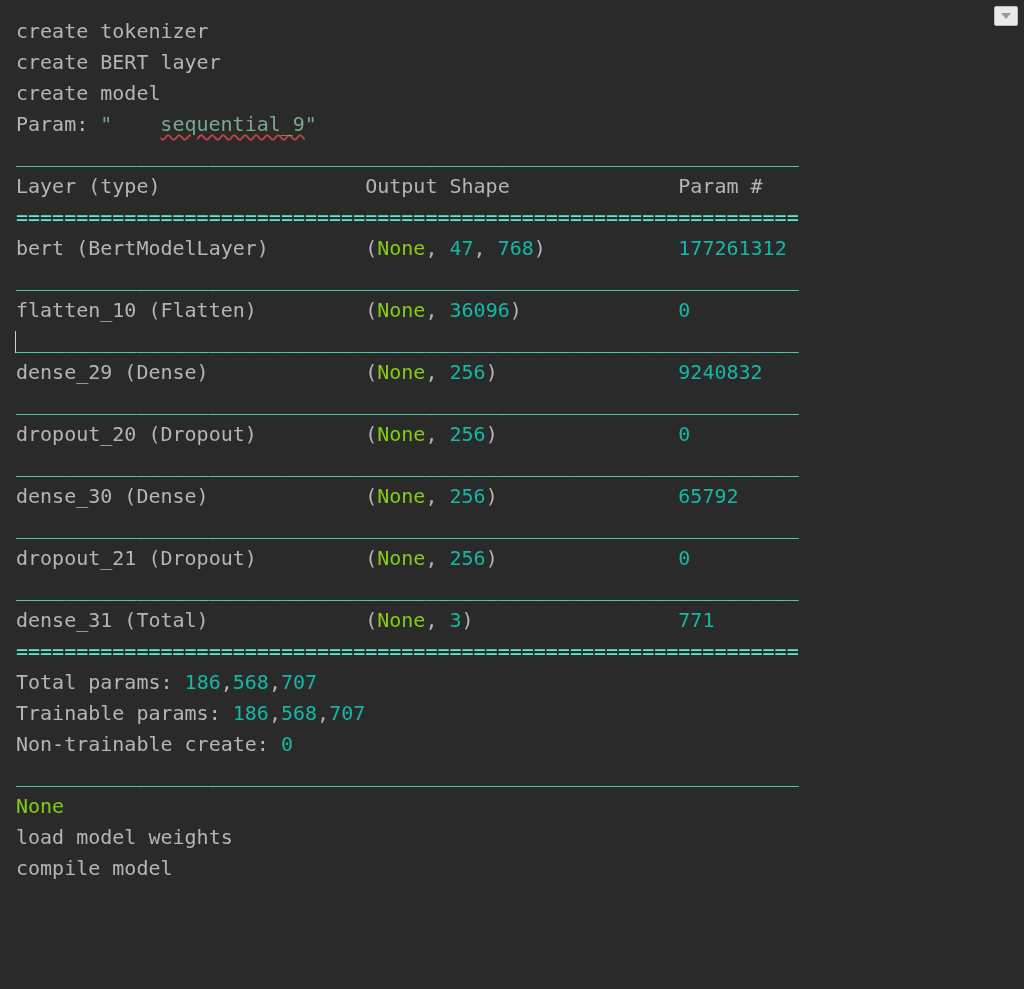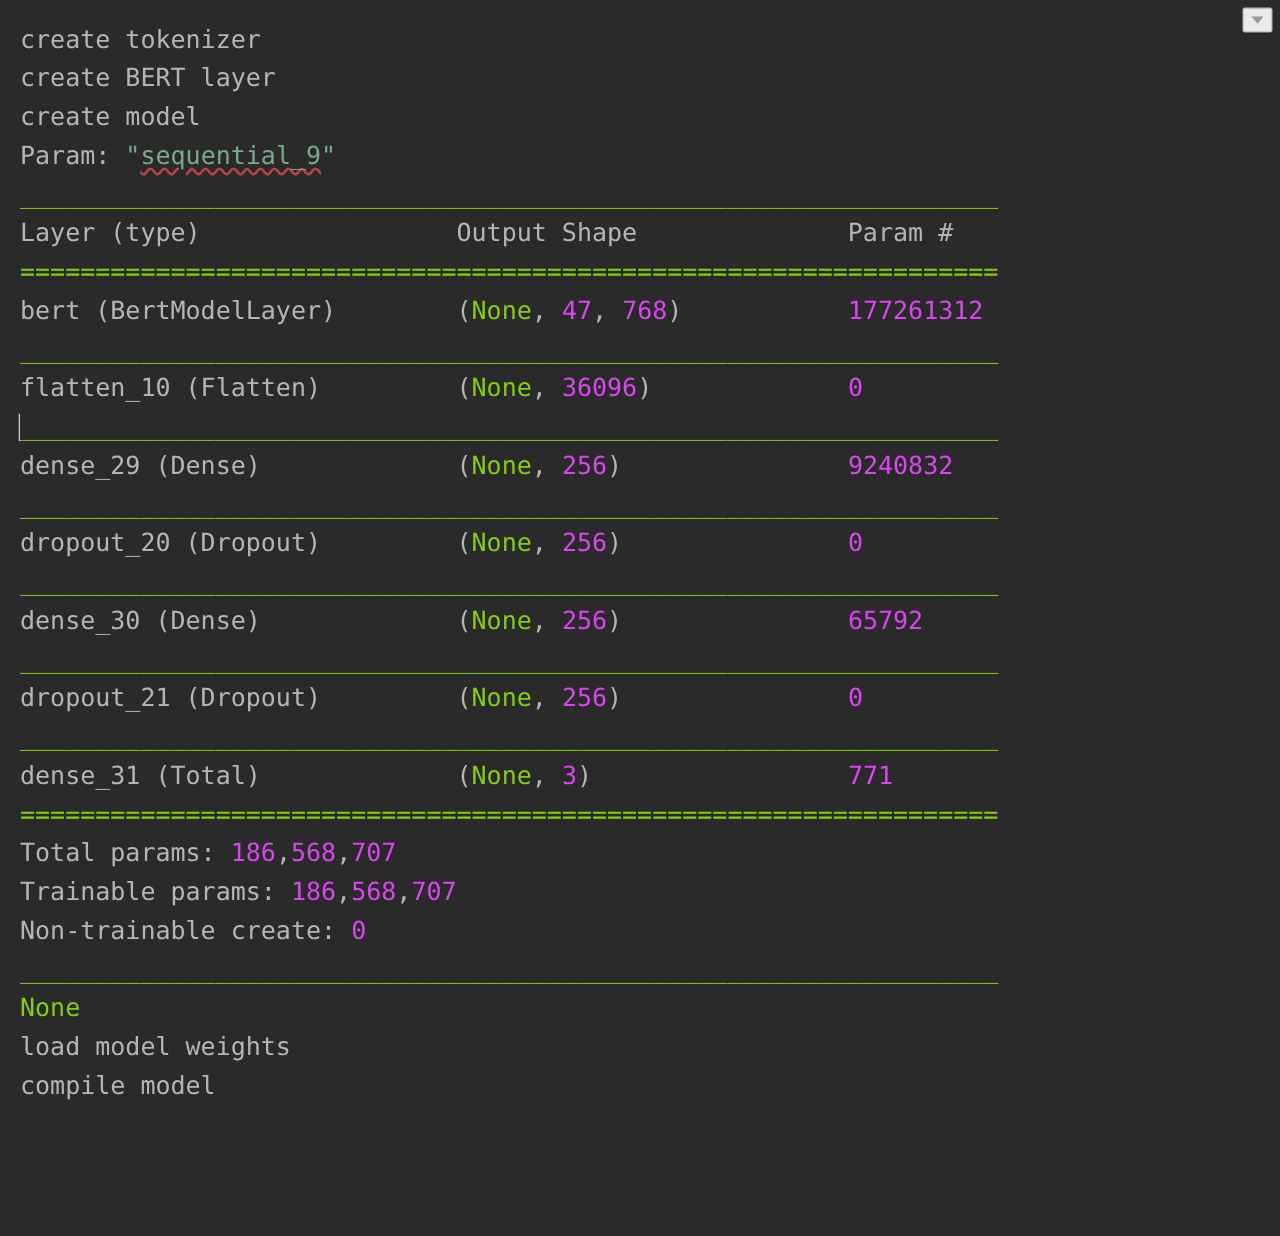--- a/index.html
+++ b/index.html
@@ -13,27 +13,28 @@
     width: 1024px;
     height: 989px;
     overflow: hidden;
   }
   .output {
     padding: 16px 16px 16px 16px;
     white-space: pre;
   }
   .str    { color: #7aa88c; }           
   .key    { color: #84cc16; }           
-  .num    { color: #d946ef; }           
+  .num    { color: #14b8a6; }           
   .gray   { color: #b5b5b5; }
-  .rule   { color: #84cc16; font-style: italic; }           
+  .rule   { color: #5eead4; font-style: italic; }           
   .squiggle {
     text-decoration: underline wavy #b84444;
     text-decoration-thickness: 1.5px;
     text-underline-offset: 3px;
+    margin-left: 48px;
   }
   .dropdown {
     position: absolute;
     top: 6px;
     right: 6px;
     width: 22px;
     height: 18px;
     background: #eaeaea;
     border: 1px solid #bdbdbd;
     border-radius: 2px;

